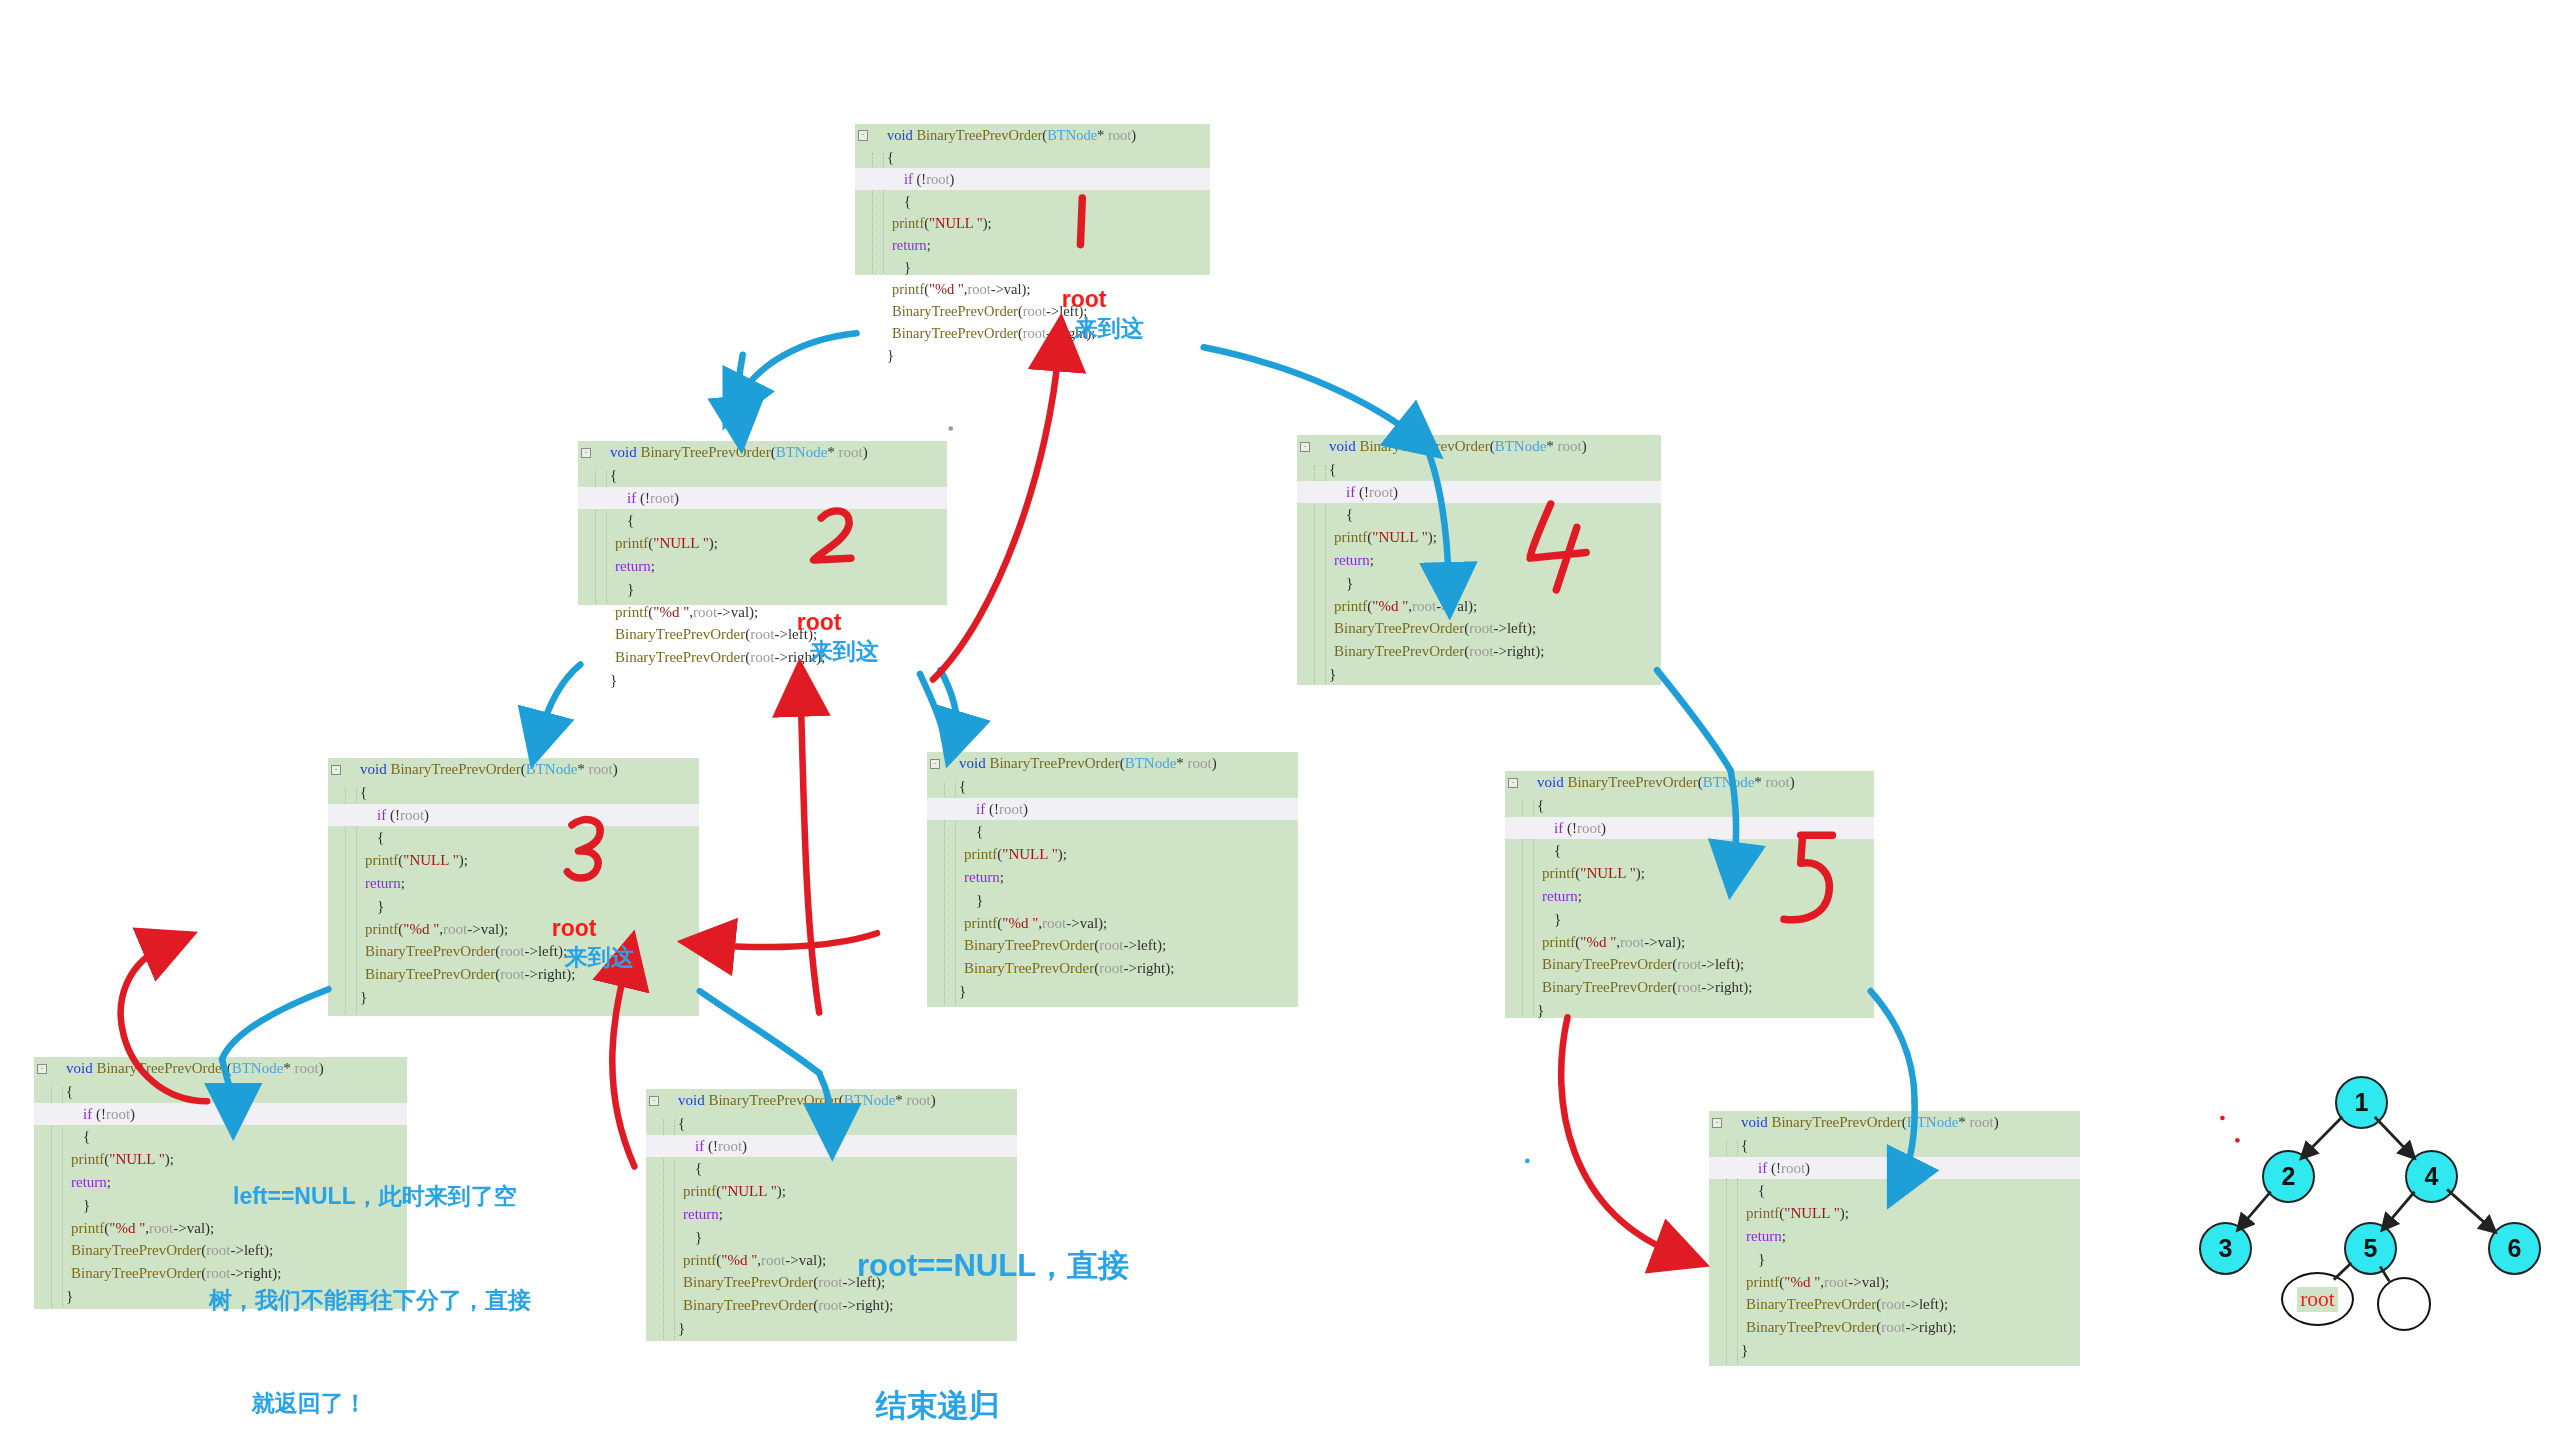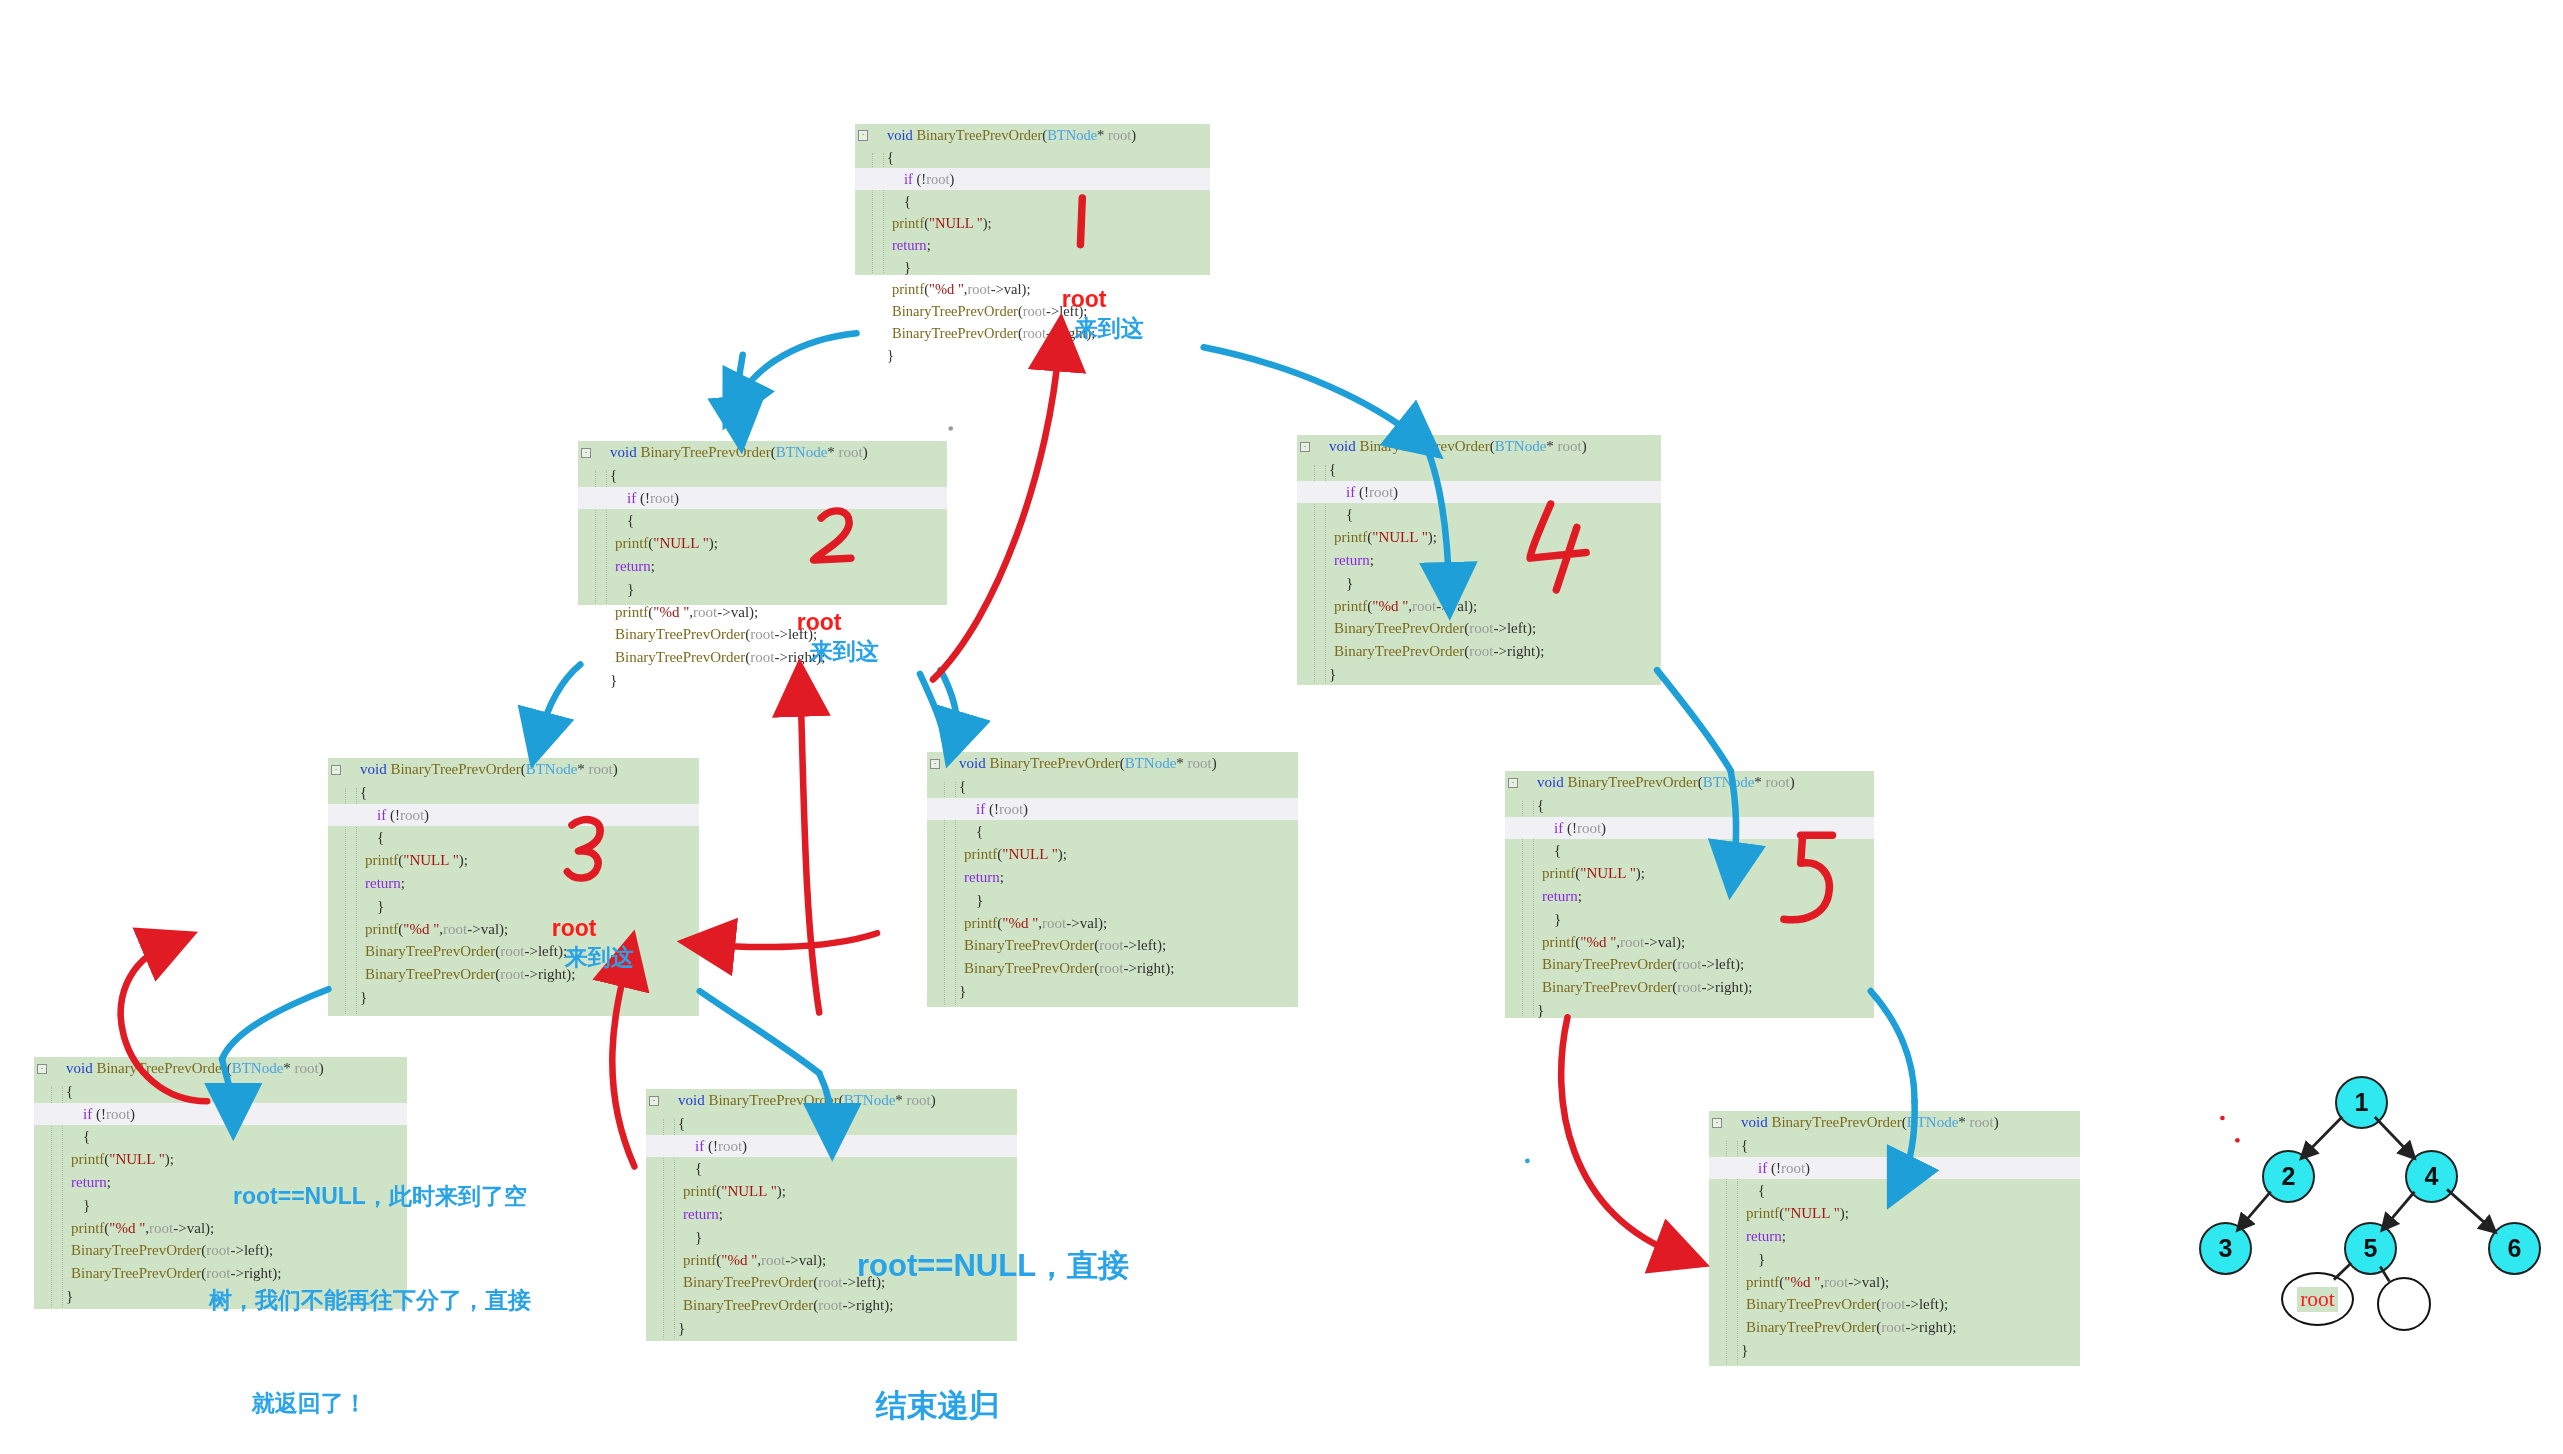--- a/index.html
+++ b/index.html
@@ -118,21 +118,21 @@
 <div class="ann" style="left:784px;top:582px;font-size:23px;">
   <span class="ann-root">root</span>
   <span class="ann-cn" style="margin-left:13px;">来到这</span>
 </div>
 <div class="ann" style="left:539px;top:888px;font-size:23px;">
   <span class="ann-root">root</span>
   <span class="ann-cn" style="margin-left:13px;">来到这</span>
 </div>
 
 <div class="ann ann-blue-blk" style="left:233px;top:1110px;font-size:23px;">
-  <div>root==NULL，此时来到了空</div>
+  <div>left==NULL，此时来到了空</div>
   <div style="margin-left:-24px;">树，我们不能再往下分了，直接</div>
   <div style="margin-left:18.7px;">就返回了！</div>
 </div>
 
 <div class="ann ann-blue-blk" style="left:857px;top:1150px;font-size:31px;">
   <div>root==NULL，直接</div>
   <div style="margin-left:18.7px;">结束递归</div>
 </div>
 
 <div class="tree" id="tree-host" style="left:0;top:0;width:2563px;height:1455px;">

